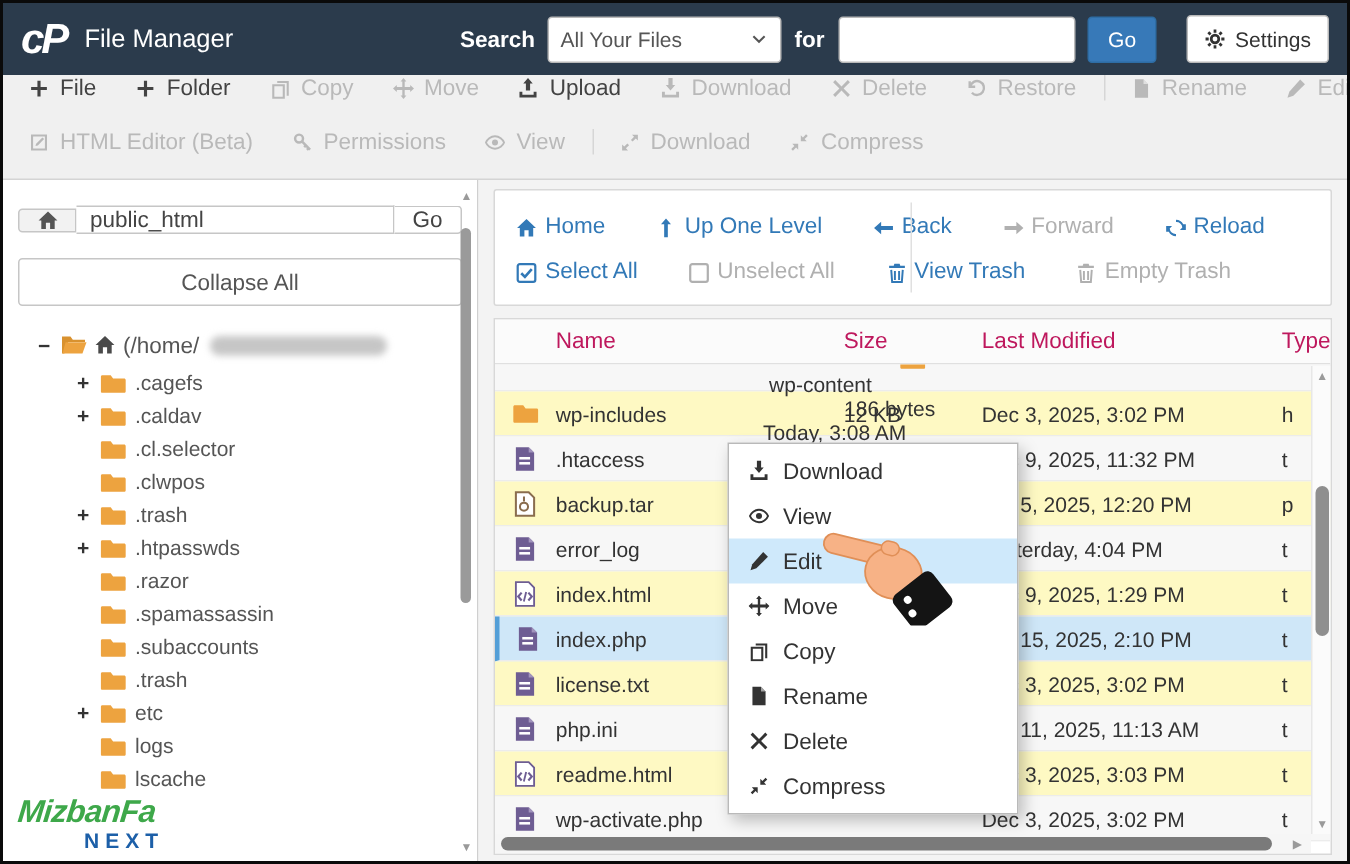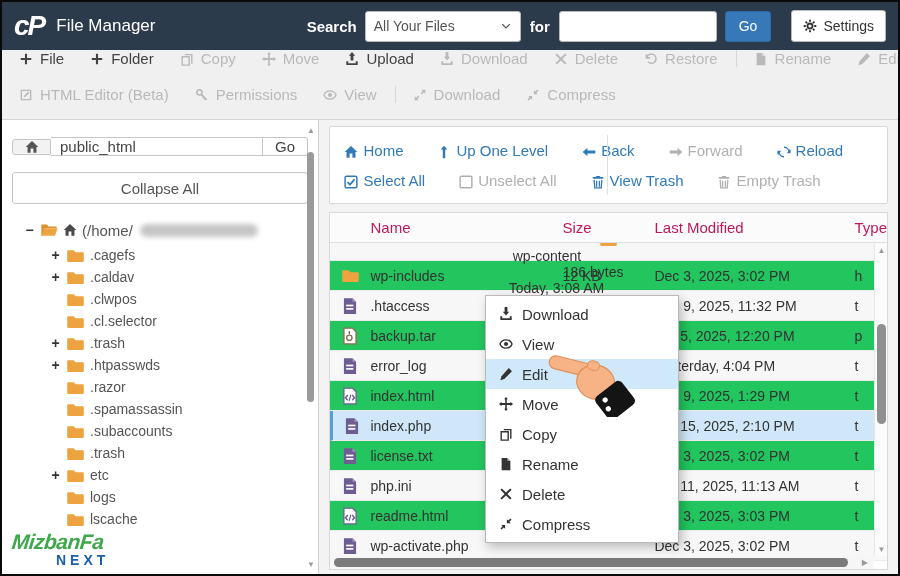--- a/index.html
+++ b/index.html
@@ -72,21 +72,21 @@
   
   .tablecard { position:relative; margin-top:8px; background:#fff; border:1px solid #d8d8d8; height:358px; overflow:hidden; }
   .thead { display:flex; align-items:center; height:30px; background:#fbfbfb; border-bottom:1px solid #e0e0e0;
     color:#be185d; font-size:15px; }
   .c-icon { width:40px; flex:none; display:flex; justify-content:center; }
   .c-name { width:192px; flex:none; }
   .c-size { width:92px; flex:none; }
   .c-mod  { width:200px; flex:none; }
   .c-type { flex:1; overflow:hidden; white-space:nowrap; }
   .rows { overflow:hidden; }
-  .frow { display:flex; align-items:center; height:30px; border-bottom:1px solid #ececec; font-size:14px; color:#333; cursor:pointer; background:#22c55e; }
+  .frow { display:flex; align-items:center; height:30px; border-bottom:1px solid #ececec; font-size:14px; color:#333; cursor:pointer; background:#fef9c3; }
   .frow.alt { background:#f7f7f7; }
   .frow.sel { background:#cfe7f8; border-left:3px solid #549fd7; }
   .frow.sel .c-icon { width:37px; }
   .frow.partial { margin-top:-12px;flex-direction:column; }
 
   
   .vscroll { position:absolute; top:31px; right:0; bottom:13px; width:13px; background:#fbfbfb; border-left:1px solid #e7e7e7; }
   .vscroll .up { top:2px; } .vscroll .dn { bottom:2px; }
   .vscroll .sarrow { width:13px; }
   .vthumb { position:absolute; left:2px; top:80px; width:9px; height:100px; background:#8f8f8f; border-radius:5px; }
@@ -320,30 +320,30 @@
             </span>
     <span>.caldav</span>
   </li>
           <li class="treeitem">
     <span class="ttoggle"></span>
     <span class="icon">
               <svg width="17" height="17" viewBox="0 0 16 16">
                 <path fill="#eda33f" d="M1.2 3h5.2l1.5 2h6.9c.6 0 1 .4 1 1v7c0 .6-.4 1-1 1H1.2c-.6 0-1-.4-1-1V4c0-.6.4-1 1-1z"></path>
               </svg>
             </span>
+    <span>.cl.selector</span>
+  </li>
+          <li class="treeitem">
+    <span class="ttoggle"></span>
+    <span class="icon">
+              <svg width="17" height="17" viewBox="0 0 16 16">
+                <path fill="#eda33f" d="M1.2 3h5.2l1.5 2h6.9c.6 0 1 .4 1 1v7c0 .6-.4 1-1 1H1.2c-.6 0-1-.4-1-1V4c0-.6.4-1 1-1z"></path>
+              </svg>
+            </span>
     <span>.clwpos</span>
-  </li>
-          <li class="treeitem">
-    <span class="ttoggle"></span>
-    <span class="icon">
-              <svg width="17" height="17" viewBox="0 0 16 16">
-                <path fill="#eda33f" d="M1.2 3h5.2l1.5 2h6.9c.6 0 1 .4 1 1v7c0 .6-.4 1-1 1H1.2c-.6 0-1-.4-1-1V4c0-.6.4-1 1-1z"></path>
-              </svg>
-            </span>
-    <span>.cl.selector</span>
   </li>
           <li class="treeitem">
     <span class="ttoggle">+</span>
     <span class="icon">
               <svg width="17" height="17" viewBox="0 0 16 16">
                 <path fill="#eda33f" d="M1.2 3h5.2l1.5 2h6.9c.6 0 1 .4 1 1v7c0 .6-.4 1-1 1H1.2c-.6 0-1-.4-1-1V4c0-.6.4-1 1-1z"></path>
               </svg>
             </span>
     <span>.trash</span>
   </li>

